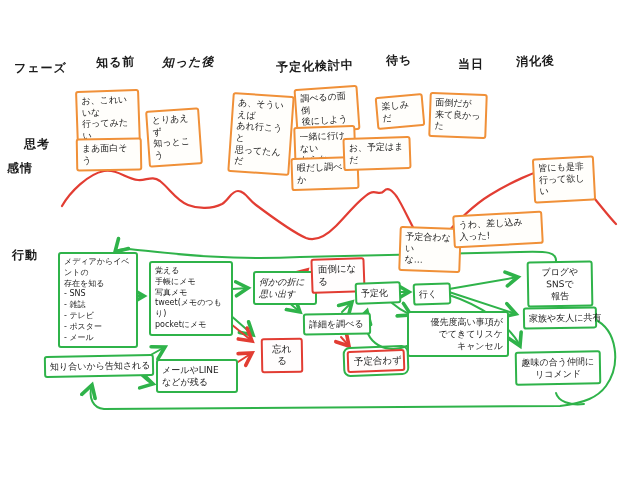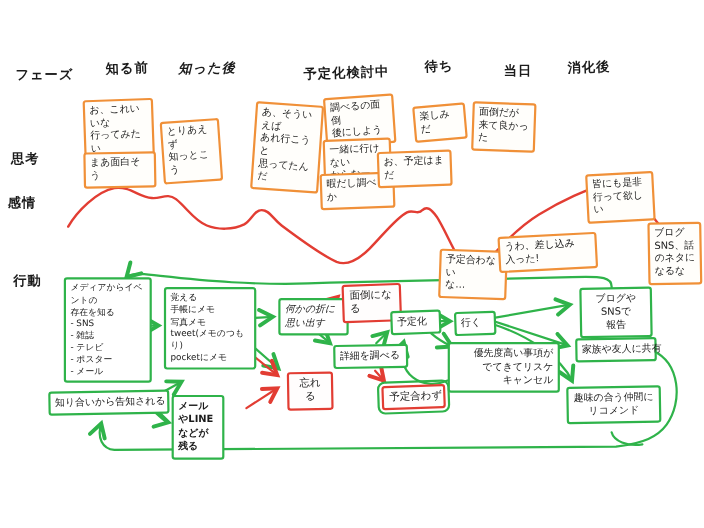--- a/index.html
+++ b/index.html
@@ -66,22 +66,22 @@
 
     <g fill="none" stroke="#e23d33" stroke-width="2" stroke-linecap="round">
       <path d="M226,320 L252,341" marker-end="url(#ar)"></path>
       <path d="M224,371 L252,353" marker-end="url(#ar)"></path>
       <path d="M298,279 L307,270" marker-end="url(#ar)"></path>
       <path d="M341,337 L349,346" marker-end="url(#ar)"></path>
     </g>
   </svg>
 
   <div class="lbl" style="left:14px;top:60px;">フェーズ</div>
-  <div class="lbl" style="left:10px;top:136px;">思考</div>
-  <div class="lbl" style="left:7px;top:176px;">感情</div>
+  <div class="lbl" style="left:24px;top:136px;">思考</div>
+  <div class="lbl" style="left:7px;top:160px;">感情</div>
   <div class="lbl" style="left:12px;top:247px;">行動</div>
 
   <div class="lbl" style="left:96px;top:54px;transform:rotate(-2deg);">知る前</div>
   <div class="lbl" style="left:162px;top:54px;transform:rotate(-1deg);font-style:italic;">知った後</div>
   <div class="lbl" style="left:276px;top:58px;transform:rotate(-2deg);">予定化検討中</div>
   <div class="lbl" style="left:386px;top:52px;transform:rotate(-2deg);">待ち</div>
   <div class="lbl" style="left:458px;top:56px;font-family:Liberation Serif, serif;">当日</div>
   <div class="lbl" style="left:516px;top:53px;transform:rotate(-2deg);">消化後</div>
 
   <div class="note" style="left:76px;top:90px;width:64px;transform:rotate(-2deg);">お、これいいな
@@ -96,43 +96,39 @@
 後にしよう</div>
   <div class="note" style="left:294px;top:126px;width:62px;transform:rotate(-2deg);">一緒に行けない
 からなー</div>
   <div class="note" style="left:291px;top:157px;width:68px;transform:rotate(-2deg);">暇だし調べるか</div>
   <div class="note" style="left:376px;top:95px;width:48px;transform:rotate(-5deg);">楽しみだ</div>
   <div class="note" style="left:343px;top:137px;width:68px;transform:rotate(-2deg);">お、予定はまだ</div>
   <div class="note" style="left:429px;top:93px;width:58px;transform:rotate(2deg);">面倒だが
 来て良かった</div>
   <div class="note" style="left:533px;top:157px;width:62px;transform:rotate(-3deg);">皆にも是非
 行って欲しい</div>
-  <div class="note" style="left:589px;top:202px;width:49px;transform:rotate(-1deg);">ブログ
-SNS、話
-のネタに
-なるな</div>
   <div class="note" style="left:399px;top:227px;width:62px;transform:rotate(2deg);">予定合わない
 な…</div>
   <div class="note" style="left:453px;top:213px;width:90px;transform:rotate(-3deg);">うわ、差し込み
 入った!</div>
 
   <div class="gbox" style="left:58px;top:252px;width:80px;font-size:8px;">メディアからイベントの
 存在を知る
 - SNS
 - 雑誌
 - テレビ
 - ポスター
 - メール</div>
   <div class="gbox" style="left:149px;top:261px;width:84px;font-size:8px;">覚える
 手帳にメモ
 写真メモ
 tweet(メモのつもり)
 pocketにメモ</div>
   <div class="gbox" style="left:44px;top:355px;width:110px;transform:rotate(-1deg);white-space:nowrap;">知り合いから告知される</div>
-  <div class="gbox" style="left:156px;top:359px;width:48px;font-weight:bold;">メールやLINE
+  <div class="gbox" style="left:156px;top:359px;width:82px;">メールやLINE
 などが残る</div>
   <div class="gbox" style="left:253px;top:271px;width:64px;font-style:italic;">何かの折に
 思い出す</div>
   <div class="rbox" style="left:311px;top:258px;width:54px;transform:rotate(-2deg);">面倒になる</div>
   <div class="rbox" style="left:261px;top:338px;width:42px;transform:rotate(-1deg);text-align:center;">忘れる</div>
   <div class="gbox" style="left:303px;top:313px;width:68px;transform:rotate(-1deg);white-space:nowrap;">詳細を調べる</div>
   <div class="gbox" style="left:355px;top:282px;width:46px;transform:rotate(-2deg);white-space:nowrap;">予定化</div>
   <div class="rbox dual" style="left:347px;top:350px;width:58px;transform:rotate(-2deg);white-space:nowrap;">予定合わず</div>
   <div class="gbox" style="left:413px;top:283px;width:38px;transform:rotate(-2deg);white-space:nowrap;">行く</div>
   <div class="gbox" style="left:407px;top:311px;width:102px;text-align:right;">優先度高い事項が

